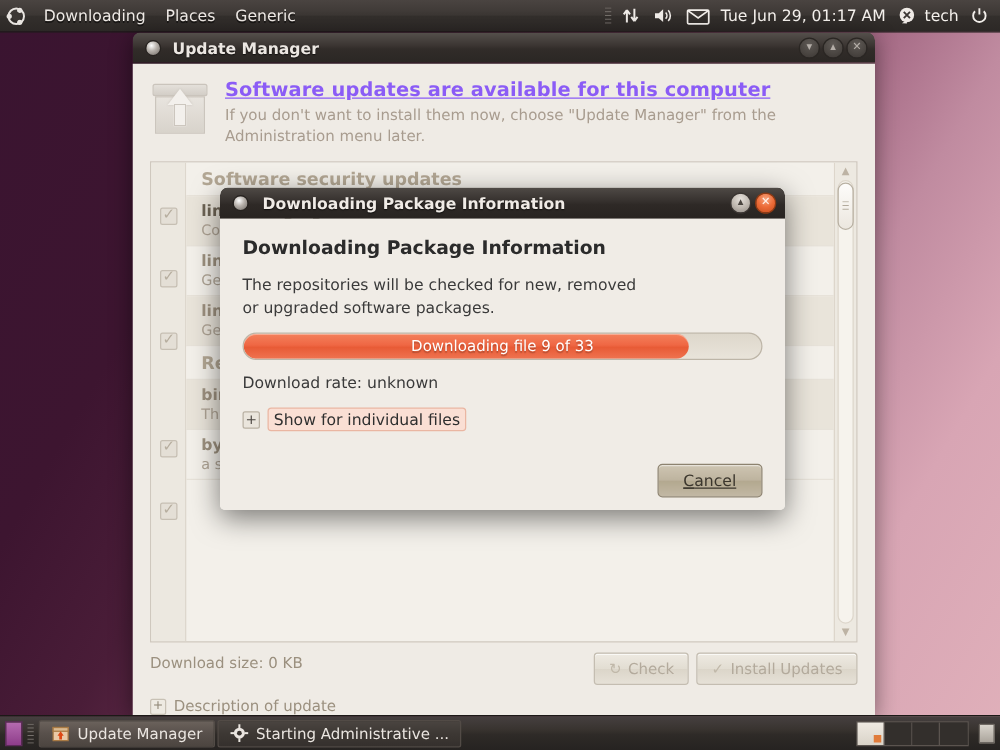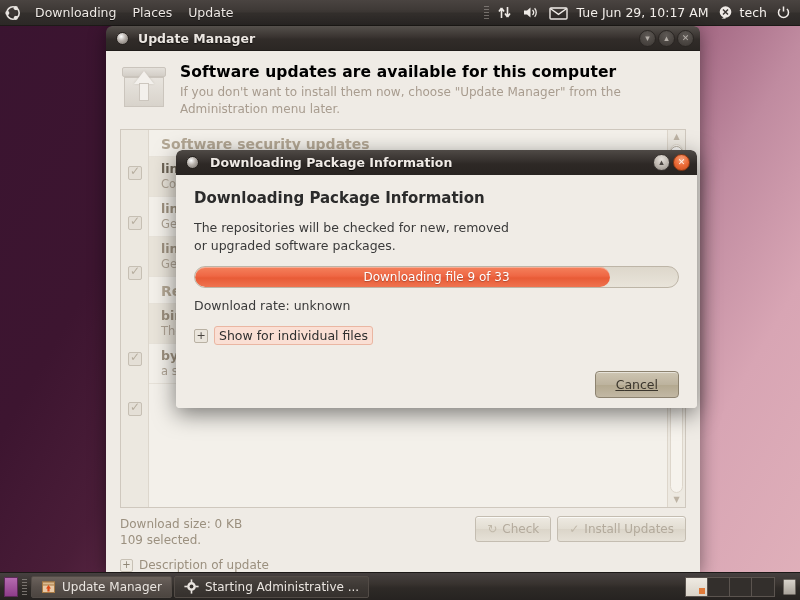--- a/index.html
+++ b/index.html
@@ -119,22 +119,22 @@
     border-left: 10px solid transparent; border-right: 10px solid transparent;
     border-bottom: 13px solid #f3f0ec;
     filter: drop-shadow(0 0 1px #c9c3bb);
   }
   .up-arrow::after {
     content: ''; position: absolute; left: 5px; top: 12px;
     width: 10px; height: 18px; background: #f3f0ec;
     box-shadow: 0 0 0 1px #ccc6be inset;
   }
   .um-heading {
-    color: #000000; font-size: 15.5px; font-weight: bold;
-    letter-spacing: .1px; margin-bottom: 3px;
+    color: #8b5cf6; font-size: 15.5px; font-weight: bold;
+    letter-spacing: .1px; margin-bottom: 3px; text-decoration: underline;
   }
   .um-sub {
     color: #a89c8f; font-size: 12px; line-height: 1.45; max-width: 490px;
   }
 
   
   .um-listwrap {
     margin: 2px 14px 0 14px;
     flex: 1 1 auto; min-height: 0;
     background: #f3f0ea;
@@ -222,21 +222,21 @@
     border-top: 1px solid #ded8ce;
     background: #ece8e0;
     padding: 10px 14px;
     display: flex; align-items: center;
   }
   .footer-right { margin-left: auto; }
 
   
   .dlg {
     position: absolute; left: 176px; top: 150px;
-    width: 521px; height: 258px;
+    width: 452px; height: 258px;
     border-radius: 6px 6px 4px 4px;
     box-shadow: 0 6px 22px rgba(0,0,0,.5);
     overflow: hidden;
   }
   .dlg-titlebar {
     height: 25px;
     background: linear-gradient(180deg, #4f4a46 0%, #35302d 45%, #2e2926 55%, #282421 100%);
     display: flex; align-items: center;
     border-radius: 6px 6px 0 0;
   }
@@ -376,21 +376,21 @@
     <svg width="18" height="18" viewBox="0 0 18 18">
       <circle cx="9" cy="9" r="6.2" fill="none" stroke="#e8e4e0" stroke-width="1.6"></circle>
       <circle cx="3.4" cy="9" r="2.1" fill="#e8e4e0"></circle>
       <circle cx="11.8" cy="4.2" r="2.1" fill="#e8e4e0"></circle>
       <circle cx="11.8" cy="13.8" r="2.1" fill="#e8e4e0"></circle>
       <circle cx="9" cy="9" r="3.4" fill="#3c3734"></circle>
     </svg>
   </div>
   <div class="menu-item">Downloading</div>
   <div class="menu-item">Places</div>
-  <div class="menu-item">Update</div>
+  <div class="menu-item">Generic</div>
 
   <div class="panel-right">
     <div class="dots-handle"></div>
     <div class="tray-ico">
       <svg width="15" height="15" viewBox="0 0 15 15">
         <path d="M4.5 13 L4.5 4 M4.5 3 L2 6.5 M4.5 3 L7 6.5" stroke="#f0ece8" stroke-width="1.6" fill="none"></path>
         <path d="M10.5 2 L10.5 11 M10.5 12 L8 8.5 M10.5 12 L13 8.5" stroke="#f0ece8" stroke-width="1.6" fill="none"></path>
       </svg>
     </div>
     <div class="tray-ico">
@@ -399,21 +399,21 @@
         <path d="M10.5 5 a3.6 3.6 0 0 1 0 5" stroke="#f0ece8" stroke-width="1.3" fill="none"></path>
         <path d="M12.6 3.2 a6.4 6.4 0 0 1 0 8.6" stroke="#f0ece8" stroke-width="1.3" fill="none"></path>
       </svg>
     </div>
     <div class="tray-ico">
       <svg width="19" height="14" viewBox="0 0 19 14">
         <rect x="1" y="2" width="17" height="11" rx="1" fill="none" stroke="#f2eeea" stroke-width="1.4"></rect>
         <path d="M1.6 2.7 L9.5 8.4 L17.4 2.7" fill="none" stroke="#f2eeea" stroke-width="1.4"></path>
       </svg>
     </div>
-    <div class="clock">Tue Jun 29, 10:17 AM</div>
+    <div class="clock">Tue Jun 29, 01:17 AM</div>
     <div class="tray-ico">
       <svg width="15" height="15" viewBox="0 0 15 15">
         <circle cx="7.5" cy="7" r="5.8" fill="#efeae6"></circle>
         <path d="M3.5 13.5 L7.5 11 L7.5 13.8 Z" fill="#efeae6"></path>
         <path d="M5 4.5 L10 9.5 M10 4.5 L5 9.5" stroke="#3c3734" stroke-width="1.5"></path>
       </svg>
     </div>
     <div class="user-name">tech</div>
     <div class="tray-ico">
       <svg width="15" height="15" viewBox="0 0 15 15">
@@ -494,21 +494,20 @@
             <div class="sb-grip"></div>
           </div>
         </div>
         <div class="sb-arrow">▼</div>
       </div>
     </div>
 
     <div class="um-statusrow">
       <div>
         <div class="status-line">Download size: 0 KB</div>
-        <div class="status-line">109 selected.</div>
       </div>
       <div class="btn-group">
         <div class="btn disabled">
           <span class="gly">↻</span>
           <span>Check</span>
         </div>
         <div class="btn disabled">
           <span class="gly">✓</span>
           <span>Install Updates</span>
         </div>

